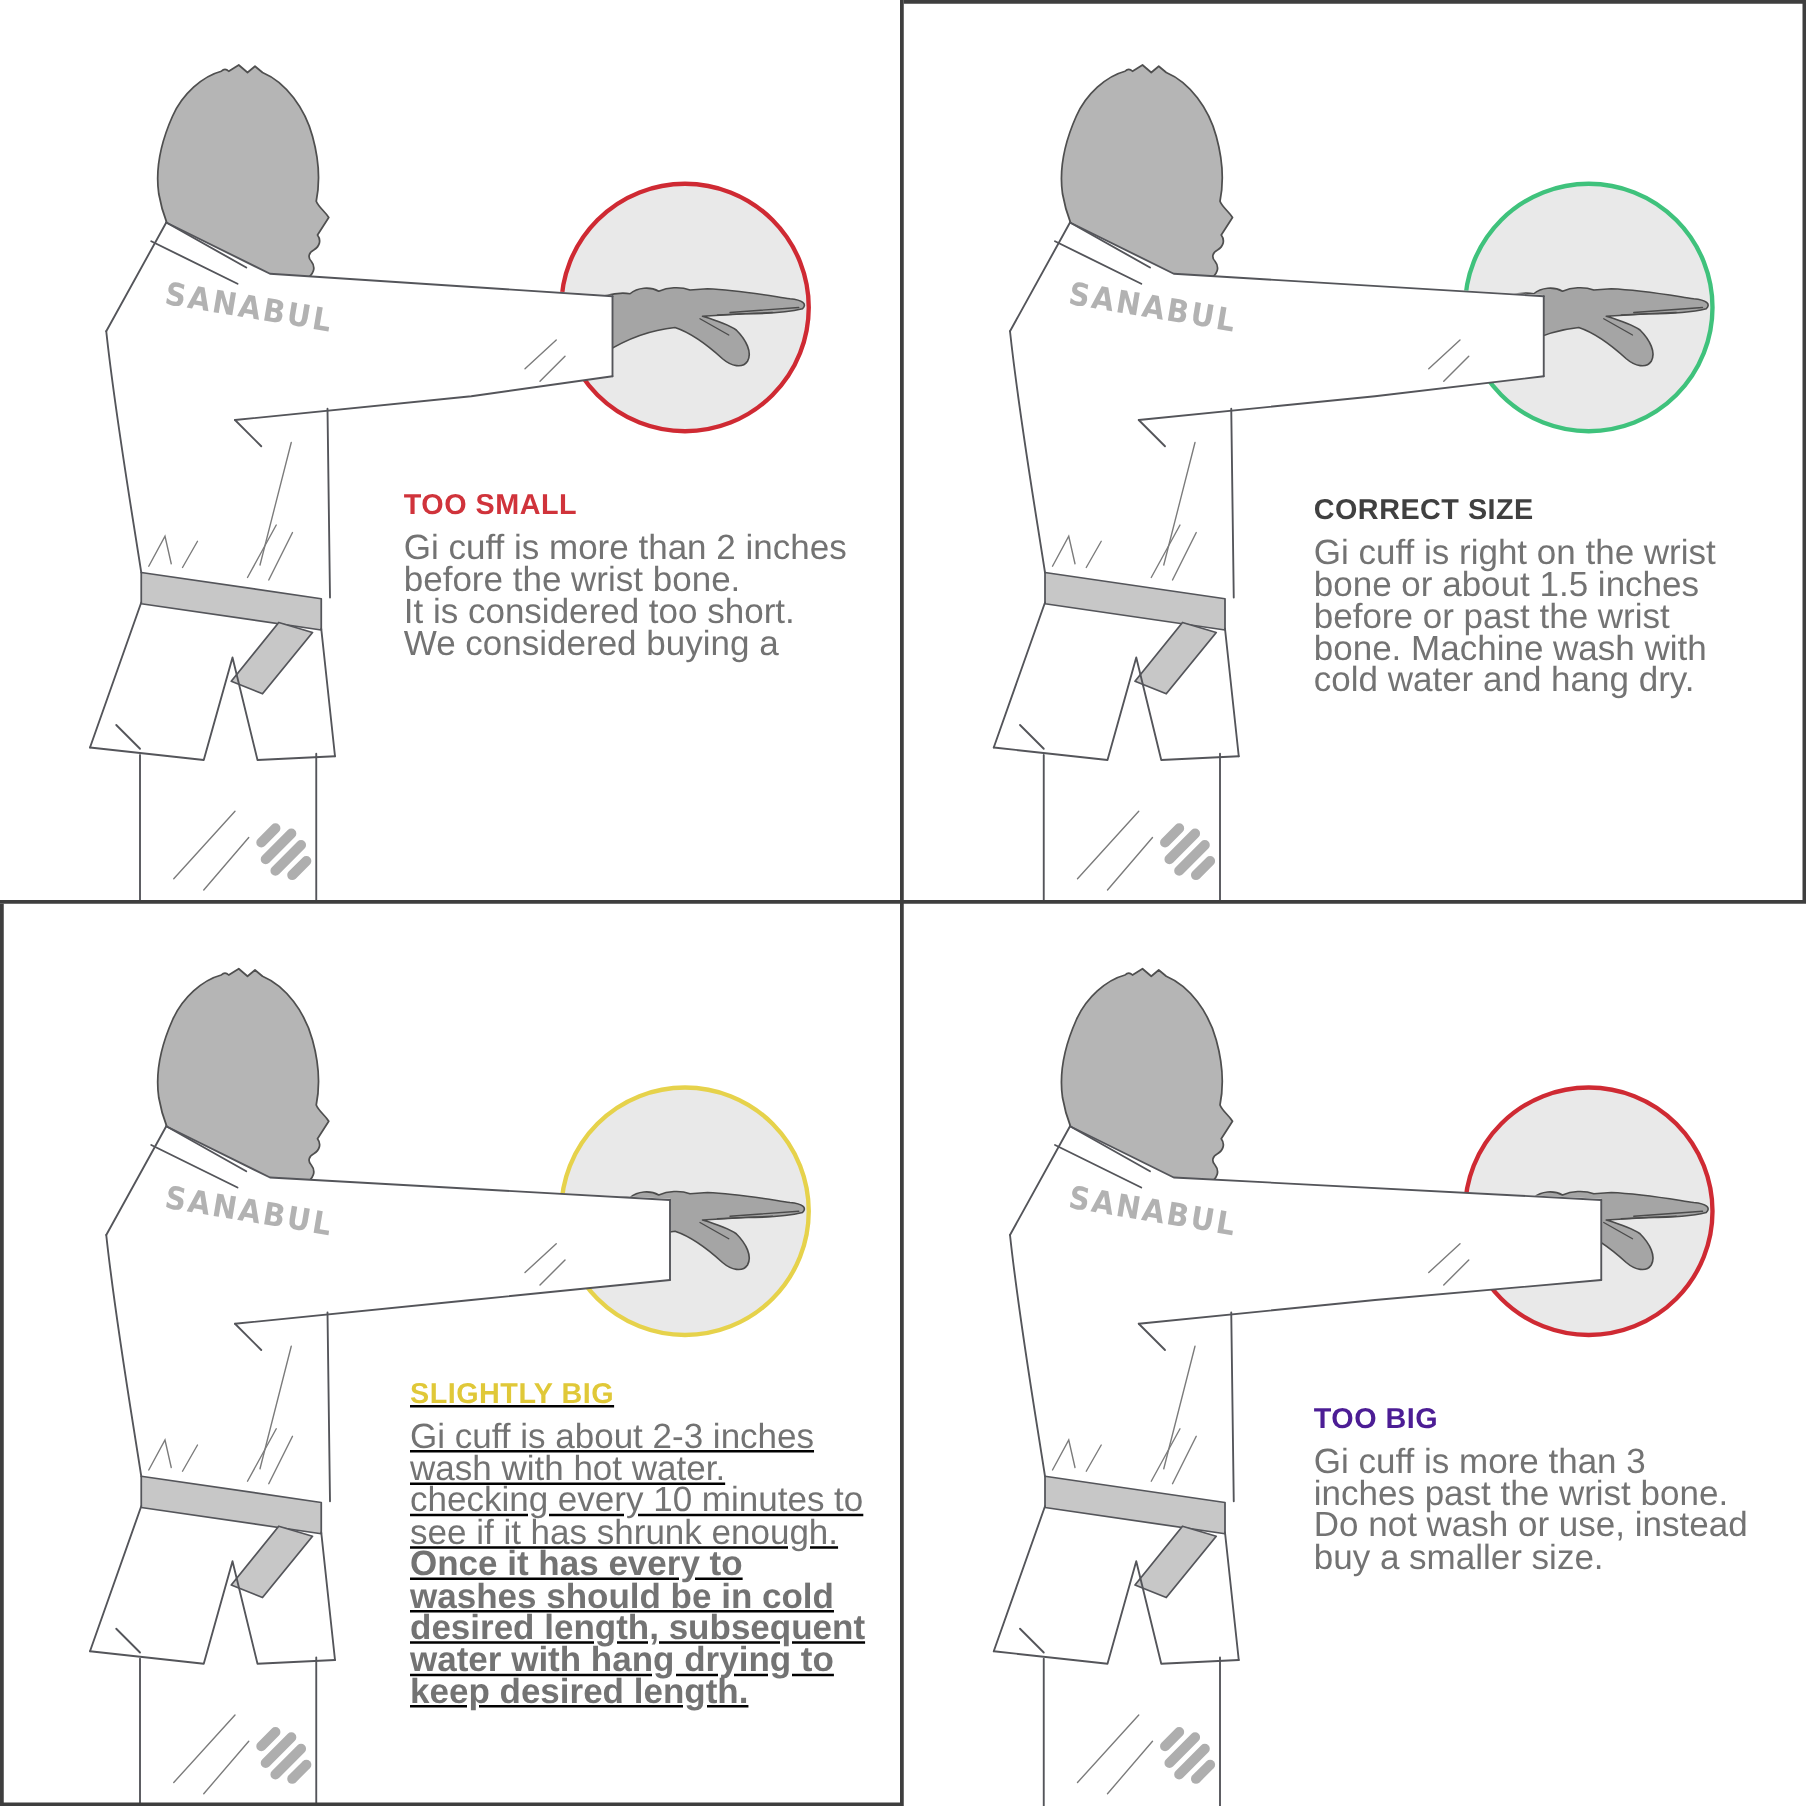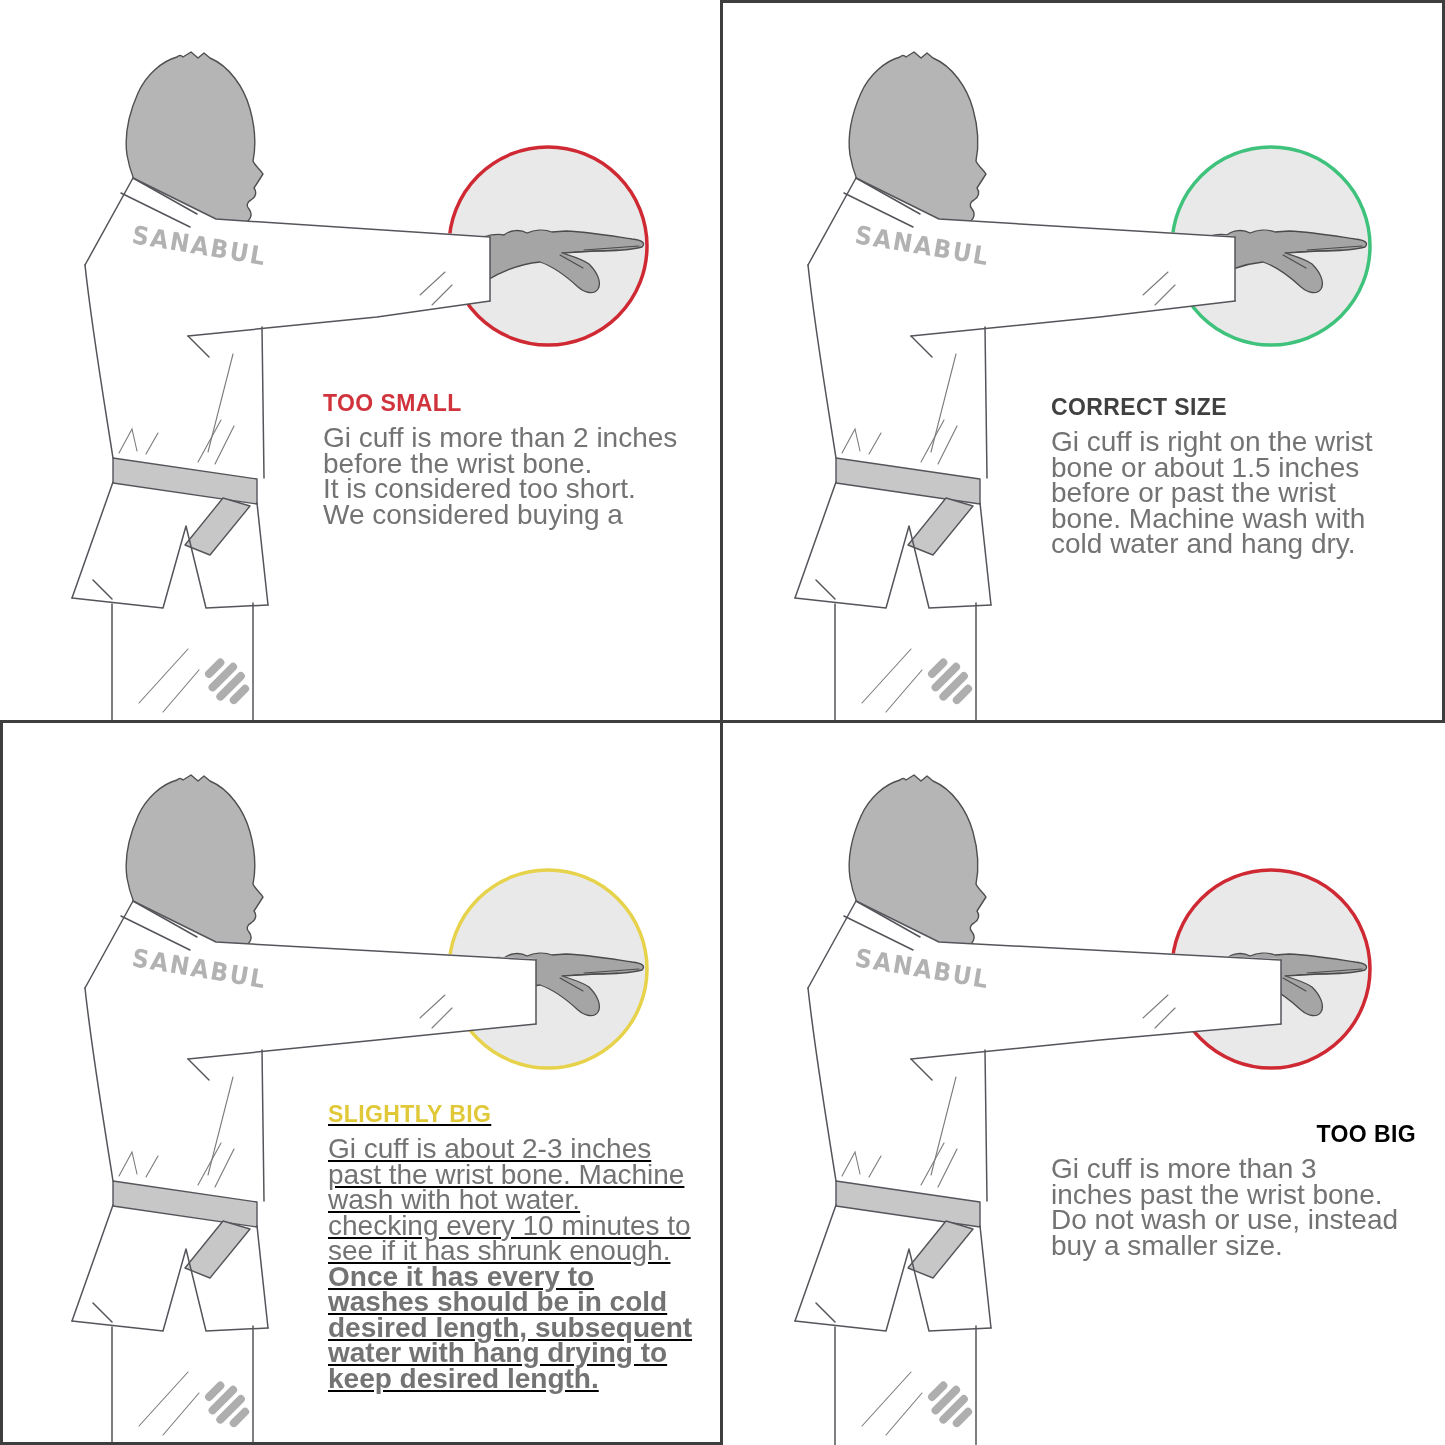--- a/index.html
+++ b/index.html
@@ -243,21 +243,20 @@
         <rect x="-11" y="-21" width="24" height="8" rx="4"></rect>
         <rect x="-18" y="-9" width="37" height="8" rx="4"></rect>
         <rect x="-19" y="3" width="37" height="8" rx="4"></rect>
         <rect x="-12" y="15" width="24" height="8" rx="4"></rect>
       </g>
     </svg>
 
     <div class="panel-text" style="left: 318px; top: 378px; text-decoration: underline;">
       <div class="panel-title" style="color: rgb(224, 200, 56);">SLIGHTLY BIG</div>
     <div class="line">Gi cuff is about 2-3 inches</div>
-          <div class="line">past the wrist bone. Machine</div>
           <div class="line">wash with hot water.</div>
           <div class="line">checking every 10 minutes to</div>
           <div class="line">see if it has shrunk enough.</div>
           <div class="line bold">Once it has every to</div>
           <div class="line bold">washes should be in cold</div>
           <div class="line bold">desired length, subsequent</div>
           <div class="line bold">water with hang drying to</div>
           <div class="line bold">keep desired length.</div>
         </div>
   </div>
@@ -324,21 +323,21 @@
 
       <g transform="translate(226,681) rotate(-45)" fill="#aeaeae">
         <rect x="-11" y="-21" width="24" height="8" rx="4"></rect>
         <rect x="-18" y="-9" width="37" height="8" rx="4"></rect>
         <rect x="-19" y="3" width="37" height="8" rx="4"></rect>
         <rect x="-12" y="15" width="24" height="8" rx="4"></rect>
       </g>
     </svg>
 
     <div class="panel-text" style="left: 318px; top: 398px;">
-      <div class="panel-title" style="color: #000000; text-align: right;">TOO BIG</div>
+      <div class="panel-title" style="color: #4c1d95;">TOO BIG</div>
     <div class="line">Gi cuff is more than 3</div>
           <div class="line">inches past the wrist bone.</div>
           <div class="line">Do not wash or use, instead</div>
           <div class="line">buy a smaller size.</div>
         </div>
   </div>
 </div>
   <div class="vline"></div>
   <div class="hline"></div>
   <div class="tr-border"></div>

